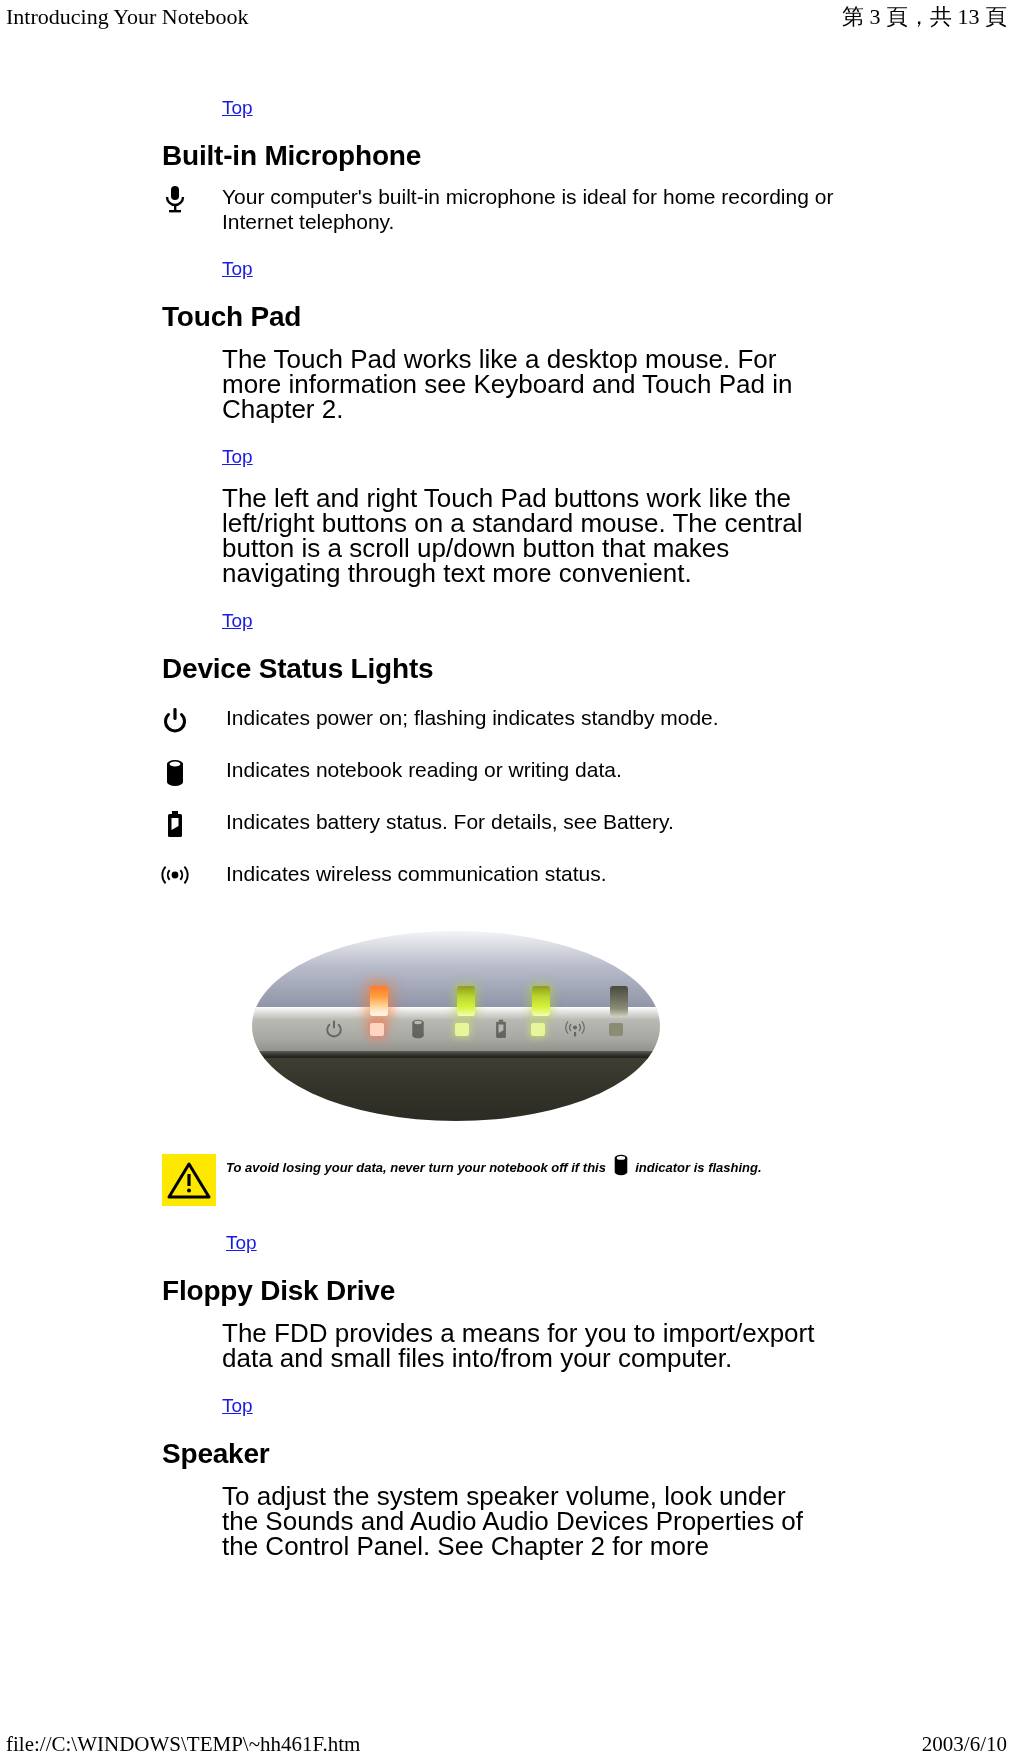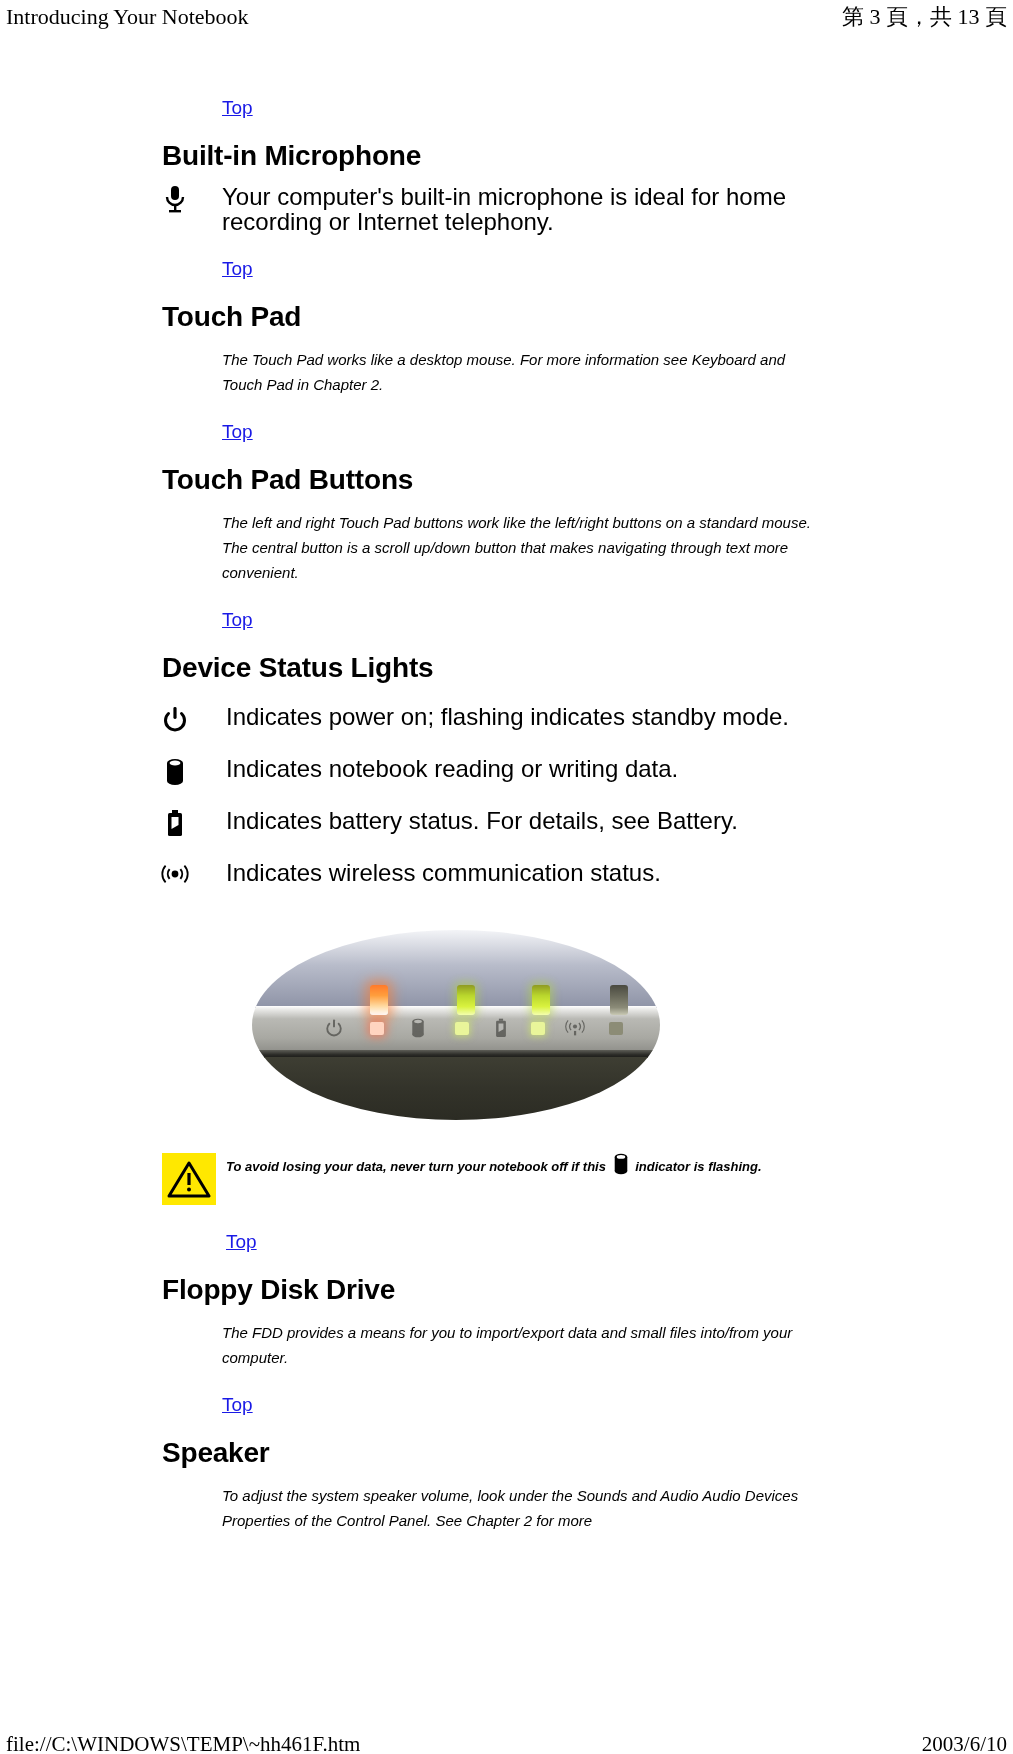--- a/index.html
+++ b/index.html
@@ -63,45 +63,44 @@
     padding: 0;
     font-size: 28px;
     font-weight: bold;
     line-height: 28px;
     letter-spacing: -0.2px;
   }
 
   p.body-text {
     margin: 16px 0 0 182px;
     padding: 0;
-    font-size: 15px;
+    font-size: 26px;
     line-height: 25px;
     width: 605px;
-    font-style: italic;
   }
 
   
   .icon-row {
     position: relative;
     margin: 14px 0 0 0;
     min-height: 30px;
   }
   .icon-row .row-icon {
     position: absolute;
     left: 118px;
     top: 0;
     width: 34px;
     height: 32px;
     display: flex;
     align-items: center;
     justify-content: center;
   }
   .icon-row .row-text {
     margin: 0 0 0 182px;
-    font-size: 24px;
+    font-size: 21px;
     line-height: 25px;
     width: 620px;
   }
   .status-row .row-text { margin-left: 186px; }
   .status-row { margin-top: 22px; }
 
   svg.glyph { display: block; }
 
   
   .photo-wrap {
@@ -248,21 +247,20 @@
     <p class="row-text">Your computer's built-in microphone is ideal for home recording or Internet telephony.</p>
   </div>
 
   <a class="top-link" style="margin-top:22px">Top</a>
 
   <h2 class="section-heading">Touch Pad</h2>
   <p class="body-text">The Touch Pad works like a desktop mouse. For more information see Keyboard and Touch Pad in Chapter 2.</p>
 
   <a class="top-link" style="margin-top:22px">Top</a>
 
-  <h2 class="section-heading">Touch Pad Buttons</h2>
   <p class="body-text">The left and right Touch Pad buttons work like the left/right buttons on a standard mouse. The central button is a scroll up/down button that makes navigating through text more convenient.</p>
 
   <a class="top-link" style="margin-top:22px">Top</a>
 
   <h2 class="section-heading">Device Status Lights</h2>
 
   <div class="icon-row status-row">
     <span class="row-icon">
       <svg class="glyph" width="26" height="28" viewBox="0 0 26 28">
         <path d="M6.5 7.5 a9.5 9.5 0 1 0 13 0" stroke="#000" stroke-width="3" fill="none" stroke-linecap="round"></path>

